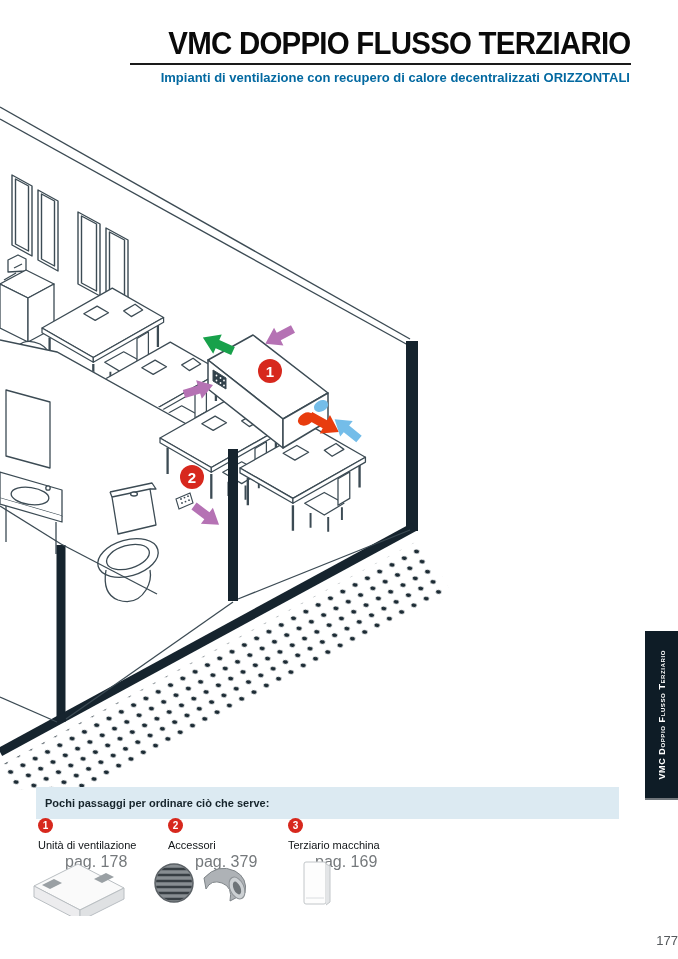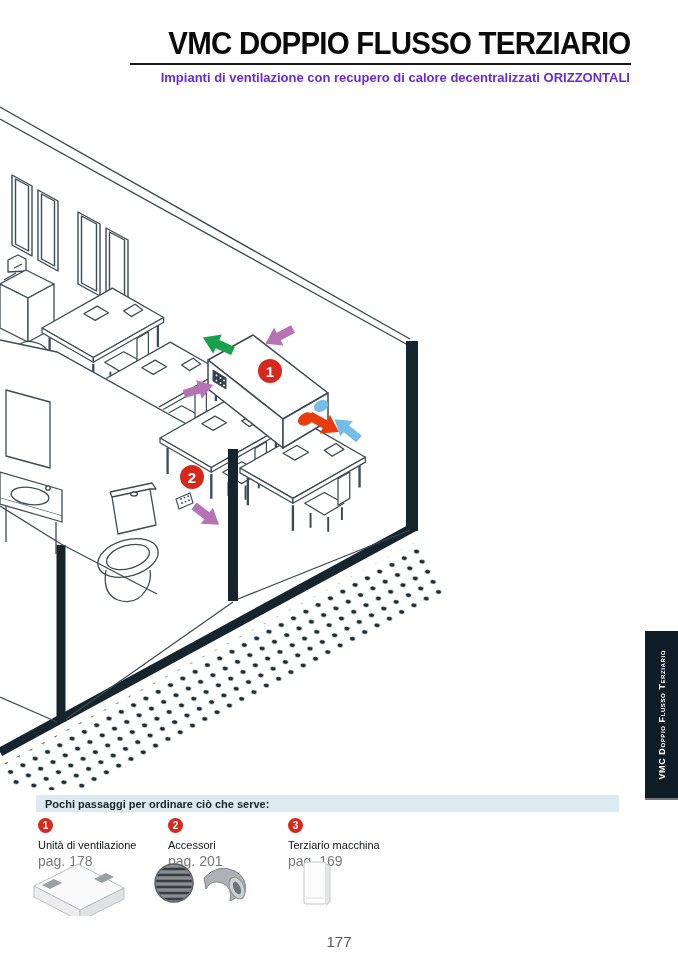--- a/index.html
+++ b/index.html
@@ -2,46 +2,46 @@
 <html><head>
 <meta charset="utf-8">
 <style>
   html,body{margin:0;padding:0;}
   body{width:678px;height:959px;background:#ffffff;font-family:"Liberation Sans",sans-serif;position:relative;overflow:hidden;}
   .page{position:absolute;inset:0;background:#fff;}
 
   
   .title{position:absolute;top:26px;right:48px;font-size:31px;font-weight:700;letter-spacing:-0.8px;color:#0a0a0a;white-space:nowrap;transform:scaleX(0.95);transform-origin:right top;}
   .title-rule{position:absolute;left:130px;right:47px;top:63px;height:2px;background:#1a1a1a;}
-  .subtitle{position:absolute;top:70px;right:48px;font-size:13px;font-weight:700;color:#6d28d9;white-space:nowrap;}
+  .subtitle{position:absolute;top:70px;right:48px;font-size:13px;font-weight:700;color:#0369a1;white-space:nowrap;}
 
   
   .side-tab{position:absolute;right:0;top:631px;width:33px;height:167px;background:#0e1c26;border-bottom:2px solid #70767b;display:flex;align-items:center;justify-content:center;}
   .side-tab span{writing-mode:vertical-rl;transform:rotate(180deg);color:#fff;font-size:9px;font-weight:700;letter-spacing:0.6px;font-variant:small-caps;white-space:nowrap;}
 
   
   .scene{position:absolute;left:0;top:100px;width:490px;height:690px;}
 
   
-  .order-bar{position:absolute;left:36px;top:787px;width:583px;height:17px;background:#dceaf2;display:flex;align-items:center;margin-top:8px;}
+  .order-bar{position:absolute;left:36px;top:787px;width:583px;height:32px;background:#dceaf2;display:flex;align-items:center;}
   .order-bar span{font-size:11px;font-weight:700;color:#16242b;padding-left:9px;}
 
   
   .step{position:absolute;top:818px;width:130px;}
   .step.s1{left:38px;}  .step.s2{left:168px;}  .step.s3{left:288px;}
   .badge{display:block;width:15px;height:15px;border-radius:50%;background:#d7281d;color:#fff;font-size:10px;font-weight:700;text-align:center;line-height:15px;}
   .step .name{display:block;margin-top:6px;font-size:11px;font-weight:400;color:#101417;white-space:nowrap;}
-  .step .pref{display:block;margin-top:2px;font-size:14px;color:#75797c;}
+  .step .pref{display:block;margin-top:2px;font-size:16px;color:#75797c;margin-left:27px;}
 
   .thumb{position:absolute;}
   .t1{left:28px;top:860px;}
   .t2{left:152px;top:858px;}
   .t3{left:298px;top:858px;}
 
-  .page-num{position:absolute;left:0;right:0;top:933px;text-align:center;font-size:15px;color:#55595c;}
+  .page-num{position:absolute;left:0;right:0;top:933px;text-align:right;font-size:13px;color:#55595c;}
 </style>
 </head>
 <body>
 
 <div class="page">
 
   <div class="title">VMC DOPPIO FLUSSO TERZIARIO</div>
   <div class="title-rule"></div>
   <div class="subtitle">Impianti di ventilazione con recupero di calore decentralizzati ORIZZONTALI</div>
 
@@ -189,21 +189,21 @@
   </div>
 
   <div class="step s1">
     <span class="badge">1</span>
     <span class="name">Unità di ventilazione</span>
     <span class="pref">pag. 178</span>
   </div>
   <div class="step s2">
     <span class="badge">2</span>
     <span class="name">Accessori</span>
-    <span class="pref">pag. 201</span>
+    <span class="pref">pag. 379</span>
   </div>
   <div class="step s3">
     <span class="badge">3</span>
     <span class="name">Terziario macchina</span>
     <span class="pref">pag. 169</span>
   </div>
 
   <svg class="thumb t1" width="104" height="56" viewBox="0 0 104 56">
     <g stroke="#b9bec2" stroke-width="1" stroke-linejoin="round">
       <polygon points="6,26 50,4 96,28 52,50" fill="#fafafa"></polygon>

